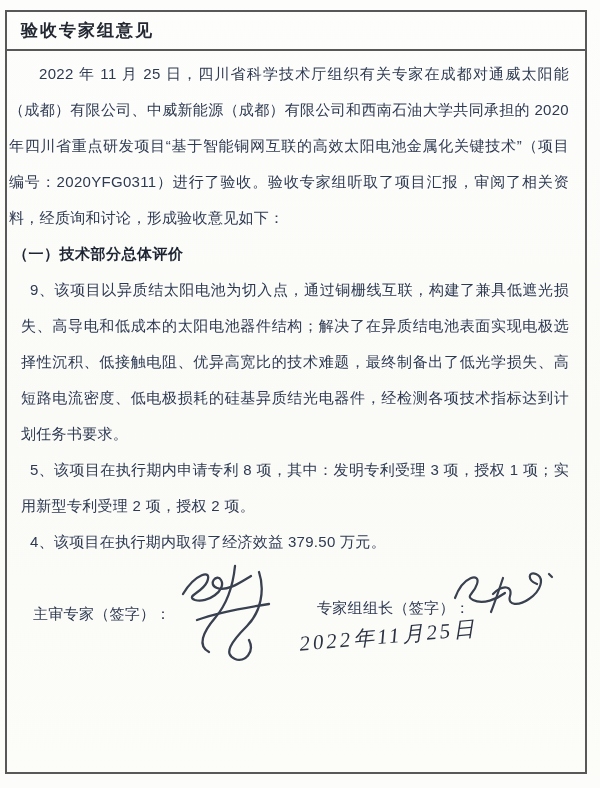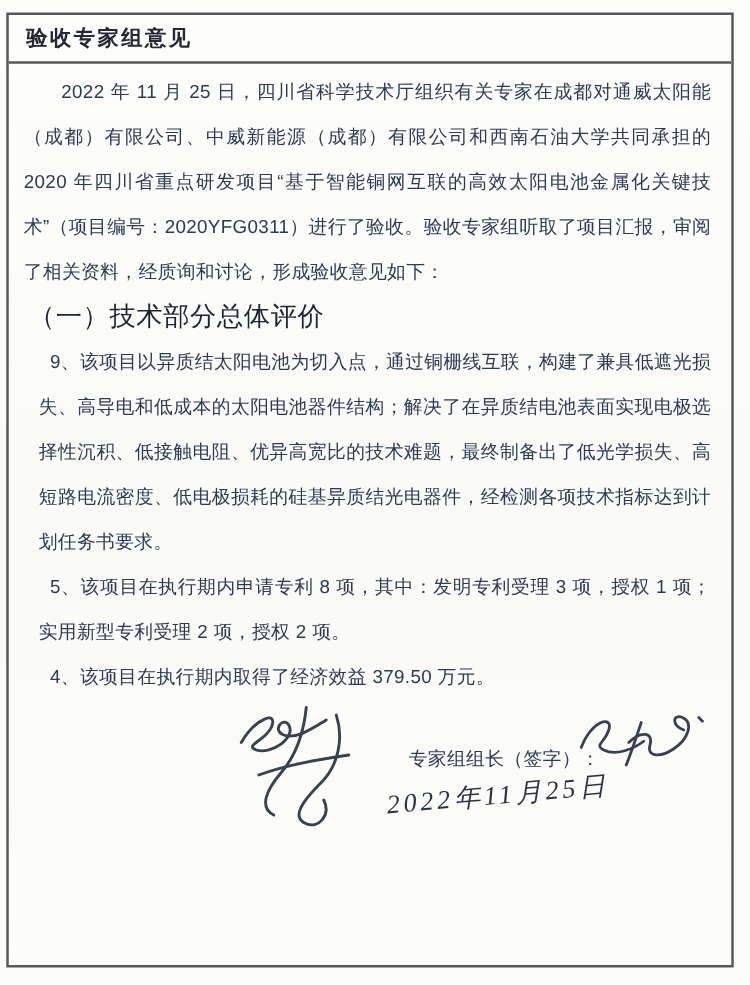--- a/index.html
+++ b/index.html
@@ -35,36 +35,36 @@
     padding-left: 14px;
   }
   .doc-title {
     margin: 0;
     font-size: 17px;
     font-weight: bold;
     color: #232832;
     letter-spacing: 2px;
   }
   .doc-body {
-    padding: 5px 16px 0 12px;
+    padding: 5px 16px 0 2px;
     font-size: 15px;
     color: #2e3a52;
     line-height: 36px;
     letter-spacing: 0.3px;
     text-align: justify;
   }
   .intro {
     margin: 0;
     text-indent: 2em;
   }
   .section-heading {
     margin: 0;
     padding-left: 4px;
-    font-size: 21px;
-    font-weight: normal;
+    font-size: 15px;
+    font-weight: bold;
     color: #1d2432;
     line-height: 36px;
     letter-spacing: 0.5px;
   }
   .item {
     margin: 0;
     padding-left: 12px;
     text-indent: 0.6em;
   }
   .sig-row {
@@ -109,20 +109,21 @@
     <div class="doc-body">
       <p class="intro">2022 年 11 月 25 日，四川省科学技术厅组织有关专家在成都对通威太阳能（成都）有限公司、中威新能源（成都）有限公司和西南石油大学共同承担的 2020 年四川省重点研发项目“基于智能铜网互联的高效太阳电池金属化关键技术”（项目编号：2020YFG0311）进行了验收。验收专家组听取了项目汇报，审阅了相关资料，经质询和讨论，形成验收意见如下：</p>
 
       <h2 class="section-heading">（一）技术部分总体评价</h2>
 
       <p class="item">9、该项目以异质结太阳电池为切入点，通过铜栅线互联，构建了兼具低遮光损失、高导电和低成本的太阳电池器件结构；解决了在异质结电池表面实现电极选择性沉积、低接触电阻、优异高宽比的技术难题，最终制备出了低光学损失、高短路电流密度、低电极损耗的硅基异质结光电器件，经检测各项技术指标达到计划任务书要求。</p>
       <p class="item">5、该项目在执行期内申请专利 8 项，其中：发明专利受理 3 项，授权 1 项；实用新型专利受理 2 项，授权 2 项。</p>
       <p class="item">4、该项目在执行期内取得了经济效益 379.50 万元。</p>
 
       <div class="sig-row">
+        <span class="sig-label reviewer">主审专家（签字）：</span>
 
         <svg class="sig-svg reviewer" viewBox="0 0 118 104" fill="none" stroke="#39404f" stroke-width="2.3" stroke-linecap="round">
           <path d="M14 36 C26 16 44 10 38 24 C33 35 16 38 26 42 C38 46 58 32 52 22 C48 15 38 26 48 30 C58 34 72 24 82 18"></path>
           <path d="M66 8 C64 28 58 46 46 60 C34 74 28 88 40 94"></path>
           <path d="M90 14 C96 32 92 54 78 68 C62 84 54 96 66 101 C76 105 86 94 80 82"></path>
           <path d="M28 62 C50 54 74 50 100 46"></path>
         </svg>
 
         <span class="sig-label leader">专家组组长（签字）：</span>
 

